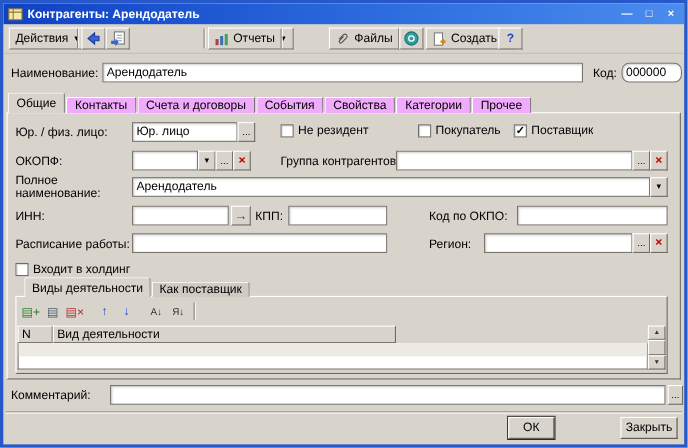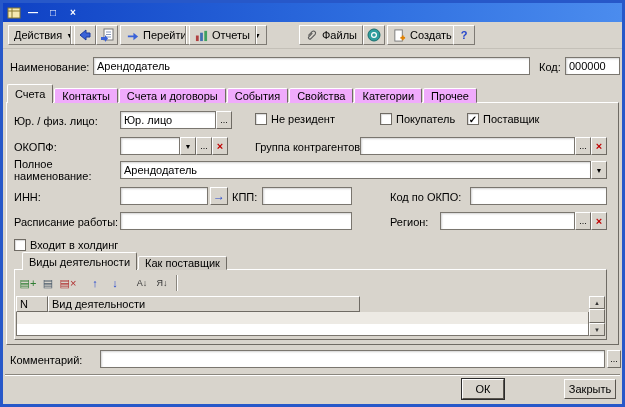--- a/index.html
+++ b/index.html
@@ -78,20 +78,21 @@
 <div class="win">
 
   <div class="titlebar">
     <span>
       <svg width="14" height="14" viewBox="0 0 14 14">
         <rect x="1" y="2" width="12" height="10" fill="#f6e9b0" stroke="#8a7a30"></rect>
         <line x1="1" y1="5" x2="13" y2="5" stroke="#8a7a30"></line>
         <line x1="5" y1="2" x2="5" y2="12" stroke="#8a7a30"></line>
       </svg>
     </span>
+    <span class="title">Контрагенты: Арендодатель</span>
     <span class="tbtn">—</span>
     <span class="tbtn">□</span>
     <span class="tbtn">×</span>
   </div>
 
   <div class="toolbtn" style="left:5px;">
     <span>Действия</span>
     <span class="dd">▼</span>
   </div>
   <div class="vsep" style="left:67px;"></div>
@@ -106,29 +107,20 @@
     <span>
       <svg width="14" height="14" viewBox="0 0 14 14">
         <rect x="4" y="1" width="9" height="11" fill="#fff" stroke="#777"></rect>
         <line x1="6" y1="4" x2="11" y2="4" stroke="#8899bb"></line>
         <line x1="6" y1="6.5" x2="11" y2="6.5" stroke="#8899bb"></line>
         <line x1="6" y1="9" x2="11" y2="9" stroke="#8899bb"></line>
         <path d="M1 9 L5 9 L5 7 L8 10.5 L5 14 L5 12 L1 12 Z" fill="#3a62d8"></path>
       </svg>
     </span>
   </div>
-  <div class="toolbtn" style="left:117px;">
-    <span>
-      <svg width="13" height="13" viewBox="0 0 14 14">
-          <path d="M2 7 H8 V4 L13 8 L8 12 V9 H2 Z" fill="#3a62d8"></path>
-        </svg>
-    </span>
-    <span>Перейти</span>
-    <span class="dd">▼</span>
-  </div>
   <div class="vsep" style="left:182px;"></div>
   <div class="toolbtn" style="left:186px;">
     <span>
       <svg width="13" height="13" viewBox="0 0 14 14">
         <rect x="1" y="7" width="3" height="6" fill="#b04040"></rect>
         <rect x="5.5" y="4" width="3" height="9" fill="#4070b0"></rect>
         <rect x="10" y="2" width="3" height="11" fill="#40a060"></rect>
       </svg>
     </span>
     <span>Отчеты</span>
@@ -161,25 +153,25 @@
     </span>
     <span>Создать</span>
     <span class="dd">▼</span>
   </div>
   <div class="toolbtn icobtn" style="left:450px;width:22px;color:#2244cc;font-weight:bold;">?</div>
   <div class="toolline"></div>
 
   <div class="lbl" style="left:7px;top:58px;">Наименование:</div>
   <input class="field" style="left: 90px; top: 54px; width: 437px;" value="Арендодатель">
   <div class="lbl" style="left:536px;top:58px;">Код:</div>
-  <input class="field" style="left: 562px; top: 54px; width: 55px;" value="000000">
+  <input class="field" style="left: 562px; top: 54px; width: 55px; border-radius: 7px;" value="000000">
 
   <div class="tabs">
     <div class="tab active">
-        <span>Счета</span>
+        <span>Общие</span>
       </div>
     <div class="tab">
         <span>Контакты</span>
       </div>
     <div class="tab">
         <span>Счета и договоры</span>
       </div>
     <div class="tab">
         <span>События</span>
       </div>

